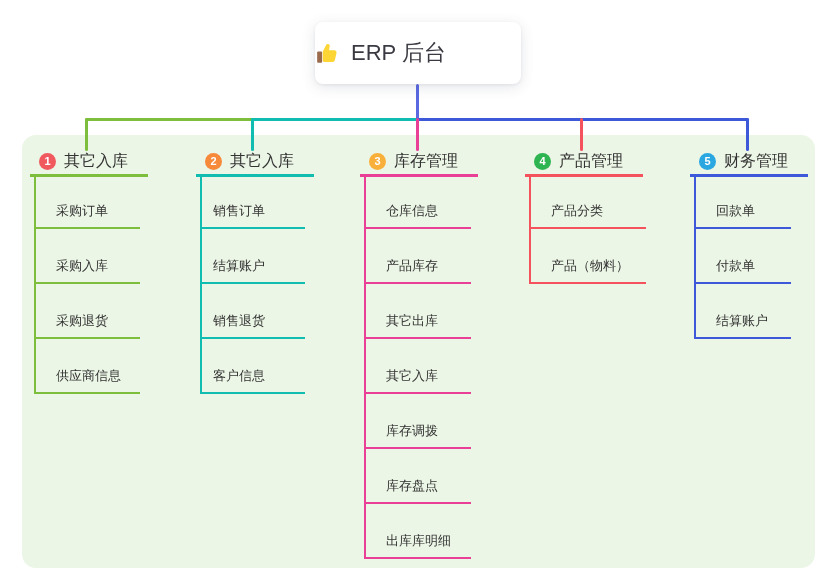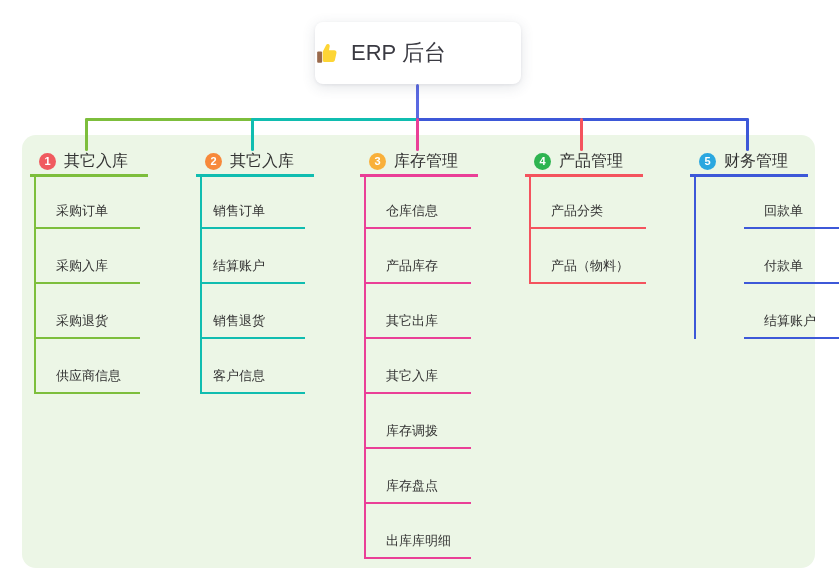--- a/index.html
+++ b/index.html
@@ -53,21 +53,21 @@
     display:flex;align-items:flex-end;
     padding:0 0 7px 20px;
     border-bottom:2px solid var(--line);
     font-size:13px;color:#333333;white-space:nowrap;cursor:default;text-align:center;
   }
   ul.children li:first-child{height:52px;}
   .b0 ul.children li{width:104px;}
   .b1 ul.children li{width:103px;padding-left:11px;}
   .b2 ul.children li{width:105px;}
   .b3 ul.children li{width:115px;}
-  .b4 ul.children li{width:95px;margin-left:48px;}
+  .b4 ul.children li{width:95px;}
 </style>
 </head>
 <body style="background: rgb(255, 255, 255);">
 
 <div class="panel" style="background: rgb(236, 246, 230);"></div>
 
 <div class="conn root-stem" style="background: rgb(90, 105, 226);"></div>
 <div class="conn hseg h0" style="background: rgb(125, 190, 60);"></div>
 <div class="conn hseg h1" style="background: rgb(16, 189, 176);"></div>
 <div class="conn hseg h4" style="background: rgb(61, 88, 216);"></div>

